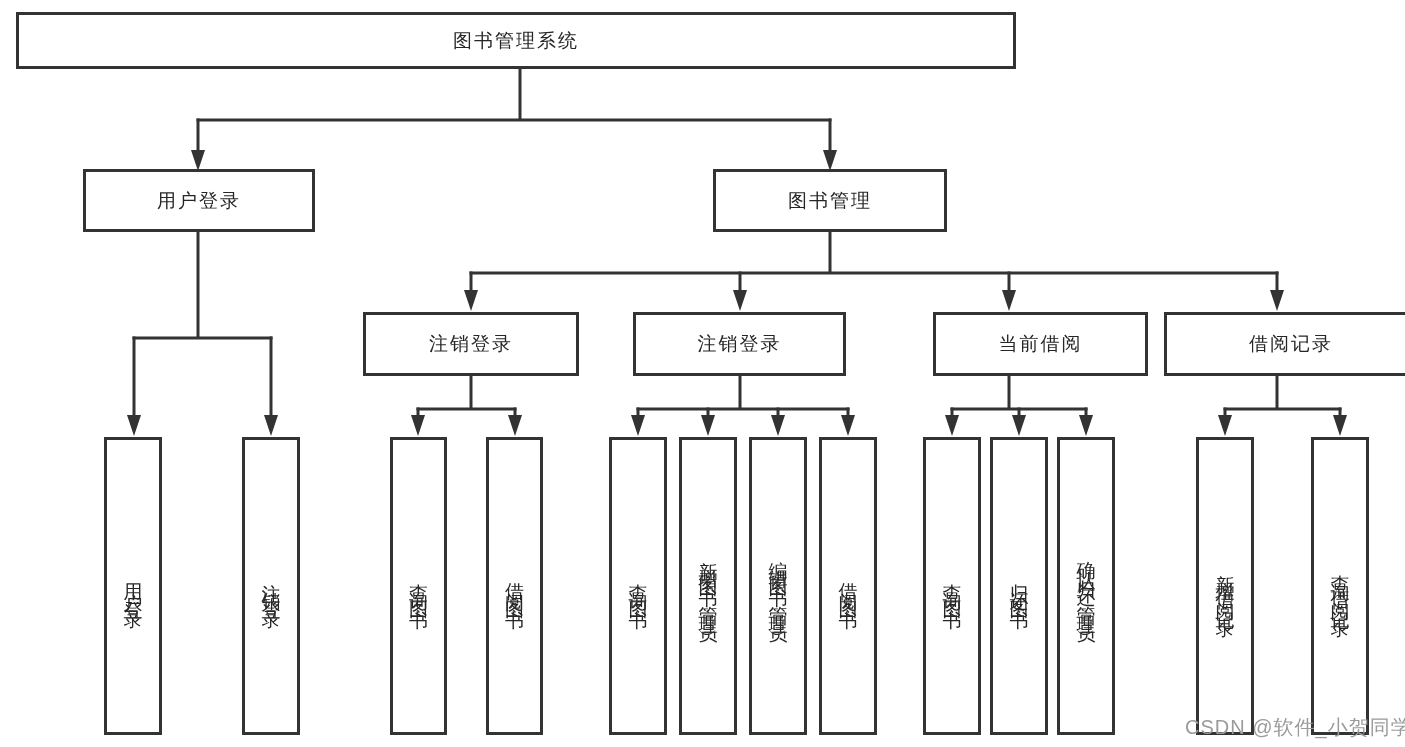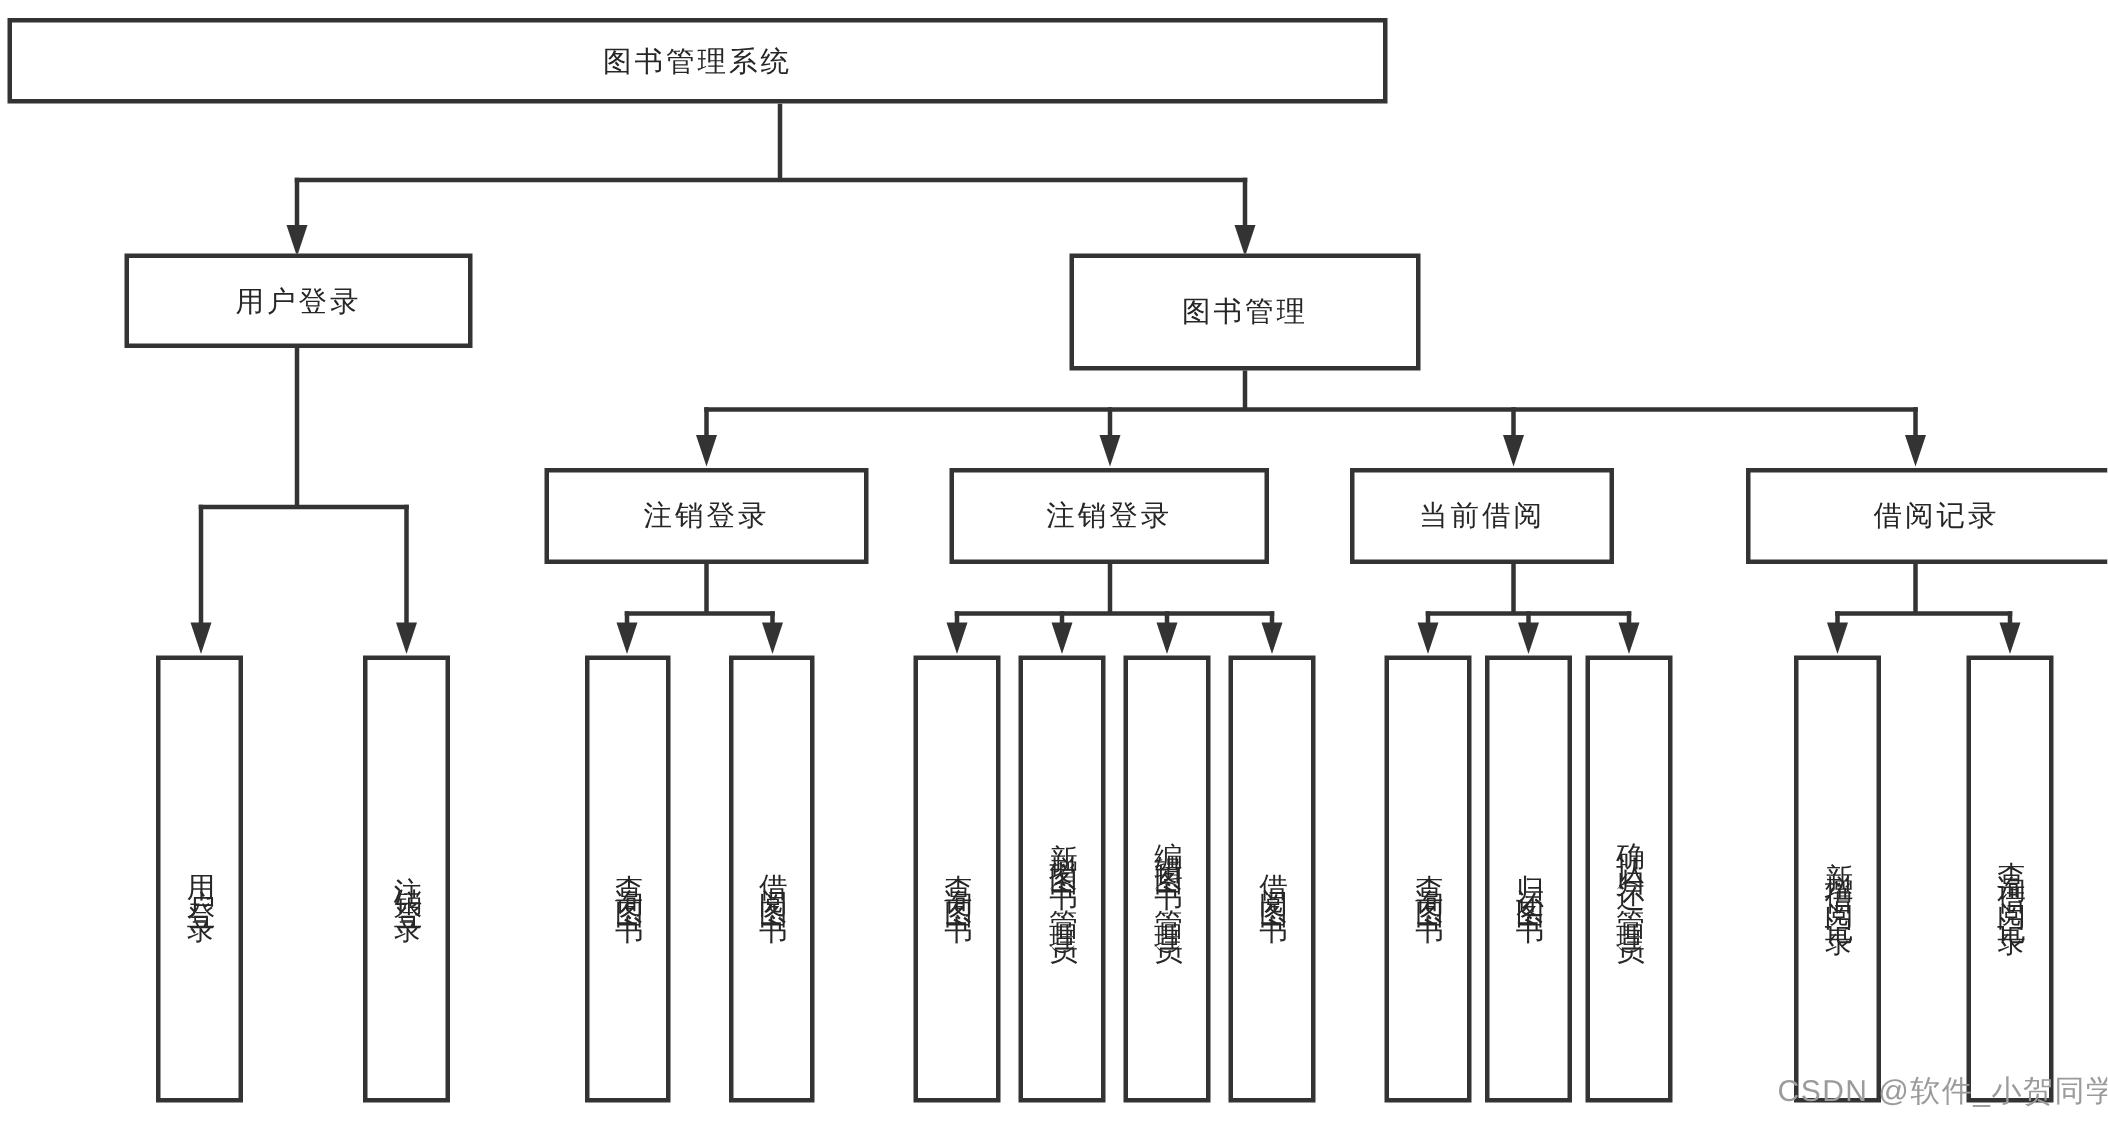--- a/index.html
+++ b/index.html
@@ -116,28 +116,28 @@
     <g>
       <line x1="1277" y1="376" x2="1277" y2="409"></line>
       <line x1="1223.5" y1="409" x2="1341.5" y2="409"></line>
       <line x1="1225" y1="407.5" x2="1225" y2="416"></line>
       <polygon points="1218,415 1232,415 1225,436"></polygon>
       <line x1="1340" y1="407.5" x2="1340" y2="416"></line>
       <polygon points="1333,415 1347,415 1340,436"></polygon>
     </g>
   </svg>
 
-  <div class="node" style="left:5px; top:12px; width:920px; height:57px;">图书管理系统</div>
+  <div class="node" style="left:16px; top:12px; width:1000px; height:57px;">图书管理系统</div>
 
   <div class="node" style="left:83px; top:169px; width:232px; height:63px;">用户登录</div>
-  <div class="node" style="left:713px; top:169px; width:234px; height:78px;">图书管理</div>
+  <div class="node" style="left:713px; top:169px; width:234px; height:63px;">图书管理</div>
 
   <div class="node" style="left:363px; top:312px; width:216px; height:64px;">注销登录</div>
   <div class="node" style="left:633px; top:312px; width:213px; height:64px;">注销登录</div>
-  <div class="node" style="left:900px; top:312px; width:176px; height:64px;">当前借阅</div>
+  <div class="node" style="left:933px; top:312px; width:215px; height:64px;">当前借阅</div>
   <div class="node" style="left:1164px; top:312px; width:254px; height:64px;">借阅记录</div>
 
   <div class="node" style="left:104px; top:437px; width:58px; height:298px;">
     <span class="vtext">用户登录</span>
   </div>
   <div class="node" style="left:242px; top:437px; width:58px; height:298px;">
     <span class="vtext">注销登录</span>
   </div>
 
   <div class="node" style="left:390px; top:437px; width:57px; height:298px;">

